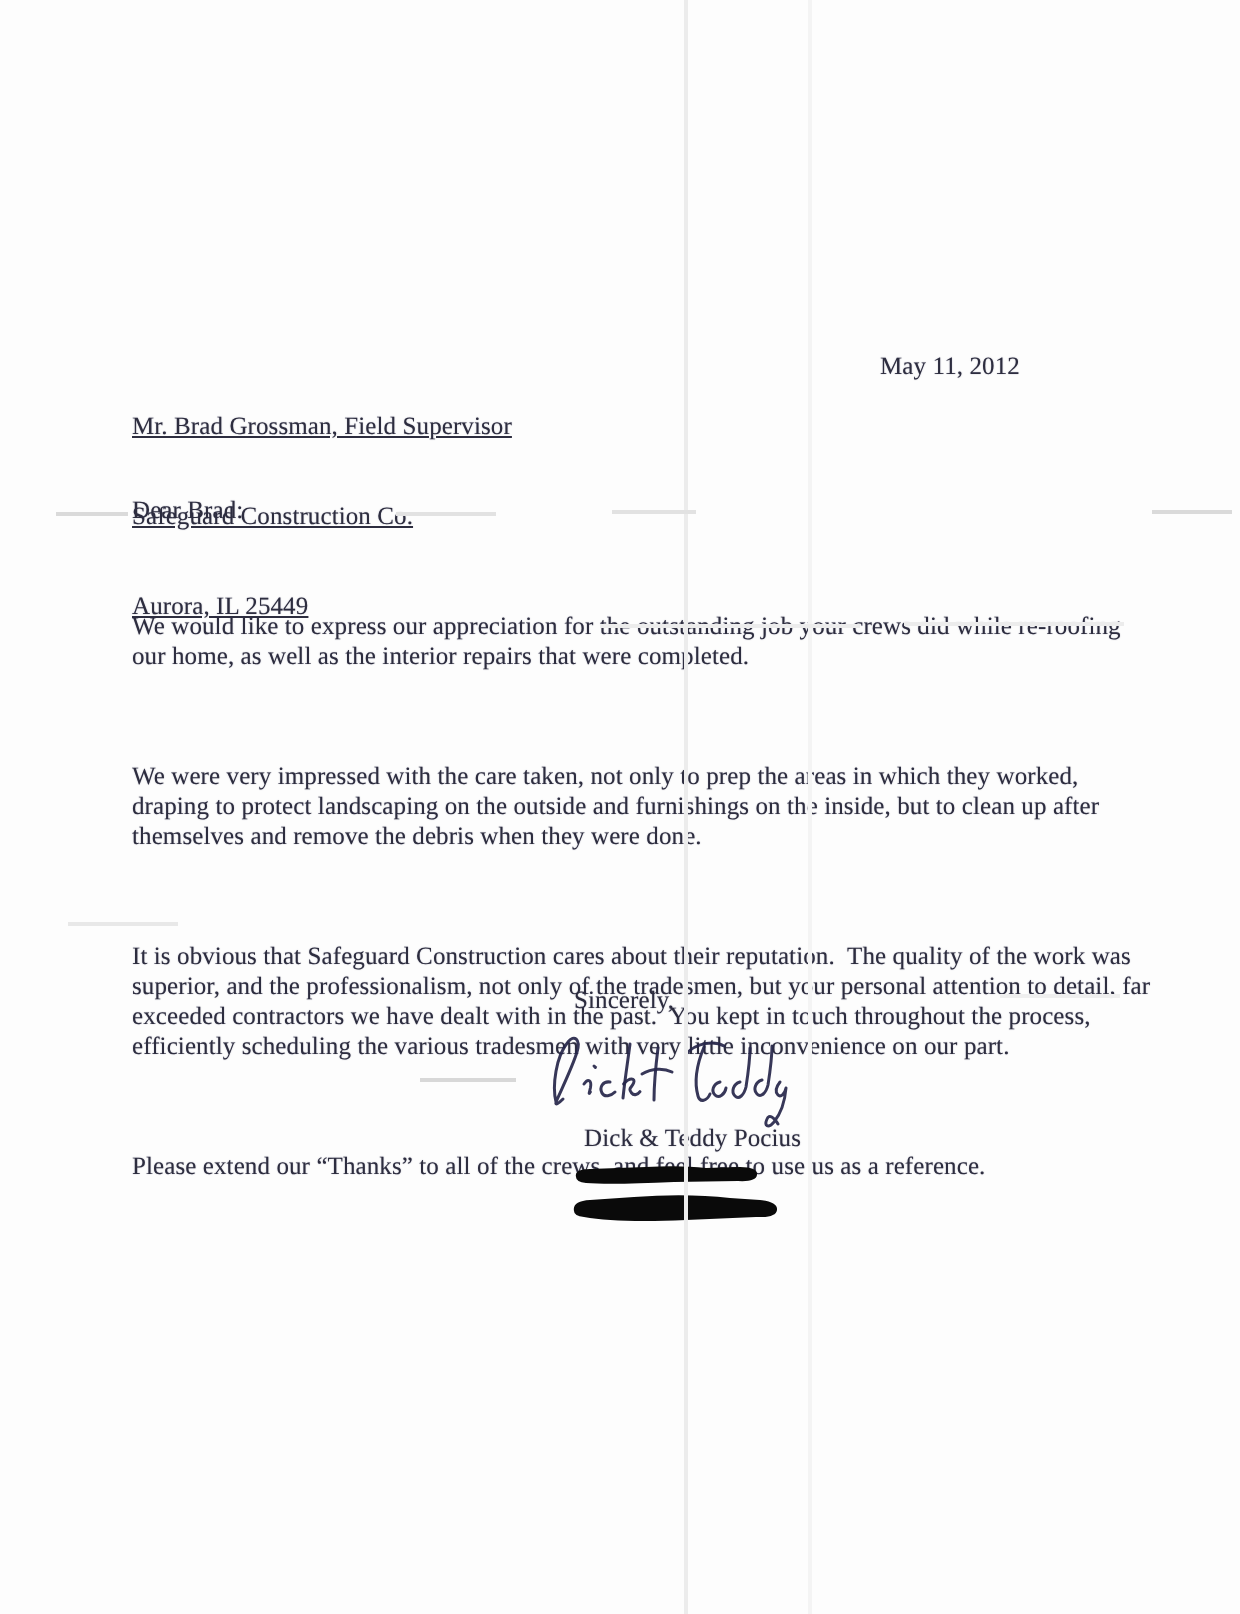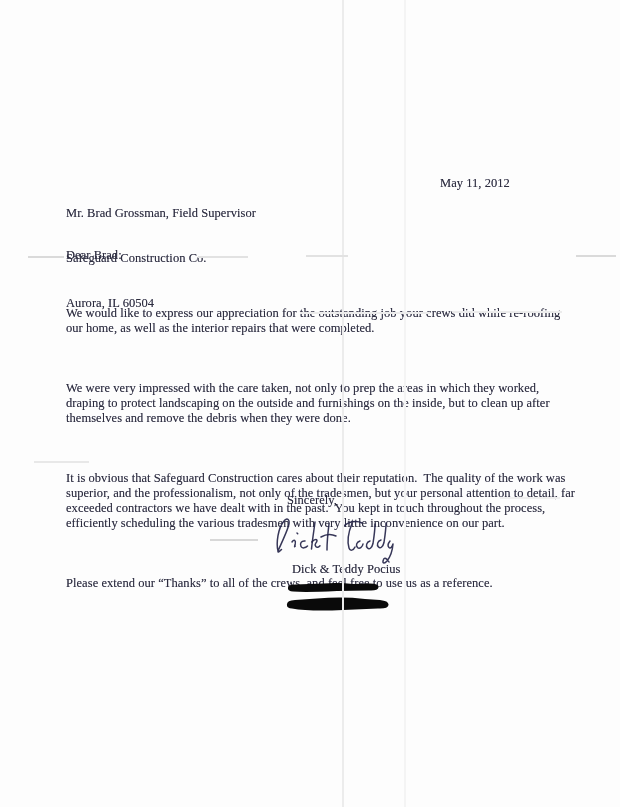--- a/index.html
+++ b/index.html
@@ -17,21 +17,21 @@
     color: var(--ink, #2d2d3f);
   }
   .txt {
     position: absolute;
     font-size: 12.5px;
     line-height: 15px;
     letter-spacing: 0.05px;
     text-shadow: 0 0 0.6px rgba(45, 45, 80, 0.45);
     white-space: pre-wrap;
   }
-  .recipient div { white-space: nowrap; }
+  .recipient div { white-space: nowrap; text-decoration: underline; }
   .date       { left: 440px; top: 176px; }
   .recipient  { left: 66px;  top: 176px; }
   .salutation { left: 66px;  top: 248px; text-align: right; }
   .body-block { left: 66px;  top: 276px; width: 510px; }
   .body-block p { margin: 0 0 15px 0; }
   .closing    { left: 287px; top: 493px; text-align: right; }
   .signed     { left: 292px; top: 562px; }
 
   .signature-svg {
     position: absolute;
@@ -72,21 +72,21 @@
 </head>
 <body>
 
 <div class="page">
 
   <div class="txt date">May 11, 2012</div>
 
   <div class="txt recipient">
     <div>Mr. Brad Grossman, Field Supervisor</div>
     <div>Safeguard Construction Co.</div>
-    <div>Aurora, IL 60504</div>
+    <div>Aurora, IL 25449</div>
   </div>
 
   <div class="txt salutation">Dear Brad:</div>
 
   <div class="txt body-block">
     <p>We would like to express our appreciation for the outstanding job your crews did while re-roofing our home, as well as the interior repairs that were completed.</p>
     <p>We were very impressed with the care taken, not only to prep the areas in which they worked, draping to protect landscaping on the outside and furnishings on the inside, but to clean up after themselves and remove the debris when they were done.</p>
     <p>It is obvious that Safeguard Construction cares about their reputation.  The quality of the work was superior, and the professionalism, not only of the tradesmen, but your personal attention to detail, far exceeded contractors we have dealt with in the past.  You kept in touch throughout the process, efficiently scheduling the various tradesmen with very little inconvenience on our part.</p>
     <p>Please extend our “Thanks” to all of the crews, and feel free to use us as a reference.</p>
   </div>

